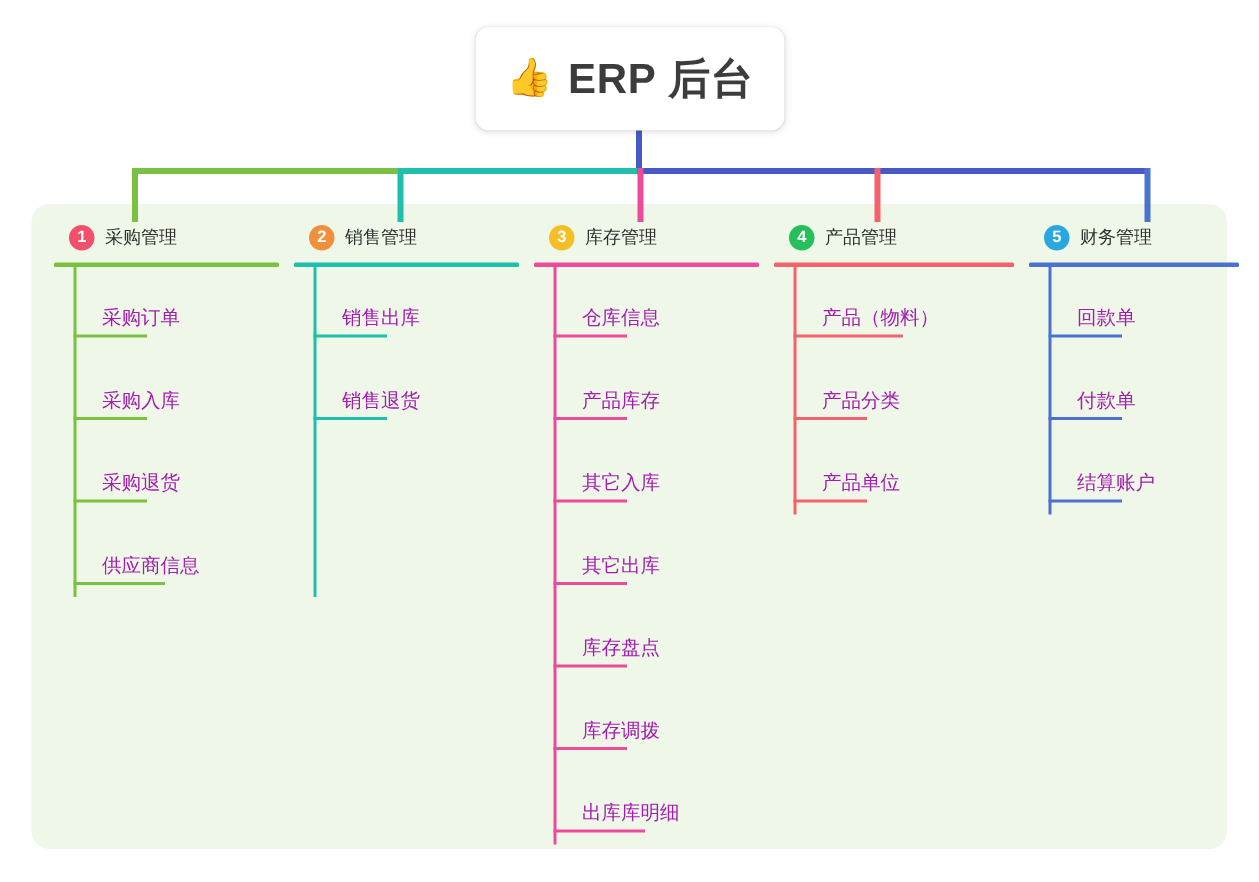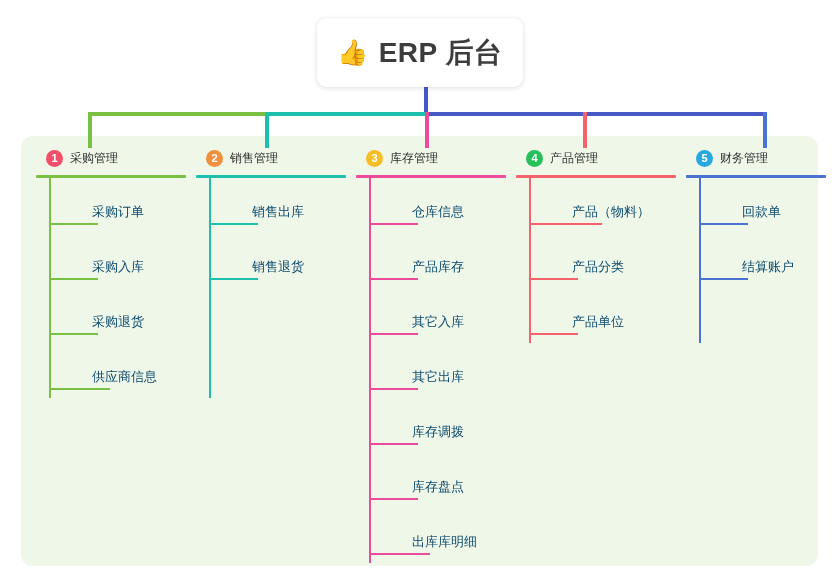--- a/index.html
+++ b/index.html
@@ -124,23 +124,22 @@
   .item {
     position: relative;
     height: 55px;
     box-sizing: border-box;
   }
   .item-label {
     position: absolute;
     left: 32px;
     bottom: 12px;
     font-size: 13px;
-    color: #0c4a6e;
+    color: #a21caf;
     white-space: nowrap;
-    margin-left: 24px;
   }
   .item-rule {
     position: absolute;
     left: 13px;
     bottom: 8px;
     height: 2px;
     width: 92px;
   }
 
   
@@ -240,25 +239,25 @@
         </div>
         <div class="item">
           <span class="item-label">其它入库</span>
           <div class="item-rule" style="background: rgb(236, 74, 155); width: 48.8px;"></div>
         </div>
         <div class="item">
           <span class="item-label">其它出库</span>
           <div class="item-rule" style="background: rgb(236, 74, 155); width: 48.8px;"></div>
         </div>
         <div class="item">
+          <span class="item-label">库存盘点</span>
+          <div class="item-rule" style="background: rgb(236, 74, 155); width: 48.8px;"></div>
+        </div>
+        <div class="item">
           <span class="item-label">库存调拨</span>
-          <div class="item-rule" style="background: rgb(236, 74, 155); width: 48.8px;"></div>
-        </div>
-        <div class="item">
-          <span class="item-label">库存盘点</span>
           <div class="item-rule" style="background: rgb(236, 74, 155); width: 48.8px;"></div>
         </div>
         <div class="item">
           <span class="item-label">出库库明细</span>
           <div class="item-rule" style="background: rgb(236, 74, 155); width: 61px;"></div>
         </div>
       </div>
   </div>
 
   <div class="col" id="col-4">
@@ -290,19 +289,23 @@
       <span class="col-name">财务管理</span>
     </div>
     <div class="col-rule" style="background: rgb(74, 114, 208);"></div>
     <div class="col-body">
         <div class="trunk" style="background: rgb(74, 114, 208); height: 165px;"></div>
         <div class="item">
           <span class="item-label">回款单</span>
           <div class="item-rule" style="background: rgb(74, 114, 208); width: 48.8px;"></div>
         </div>
         <div class="item">
+          <span class="item-label">付款单</span>
+          <div class="item-rule" style="background: rgb(74, 114, 208); width: 48.8px;"></div>
+        </div>
+        <div class="item">
           <span class="item-label">结算账户</span>
           <div class="item-rule" style="background: rgb(74, 114, 208); width: 48.8px;"></div>
         </div>
       </div>
   </div>
 
 </div>
 
 </body></html>

